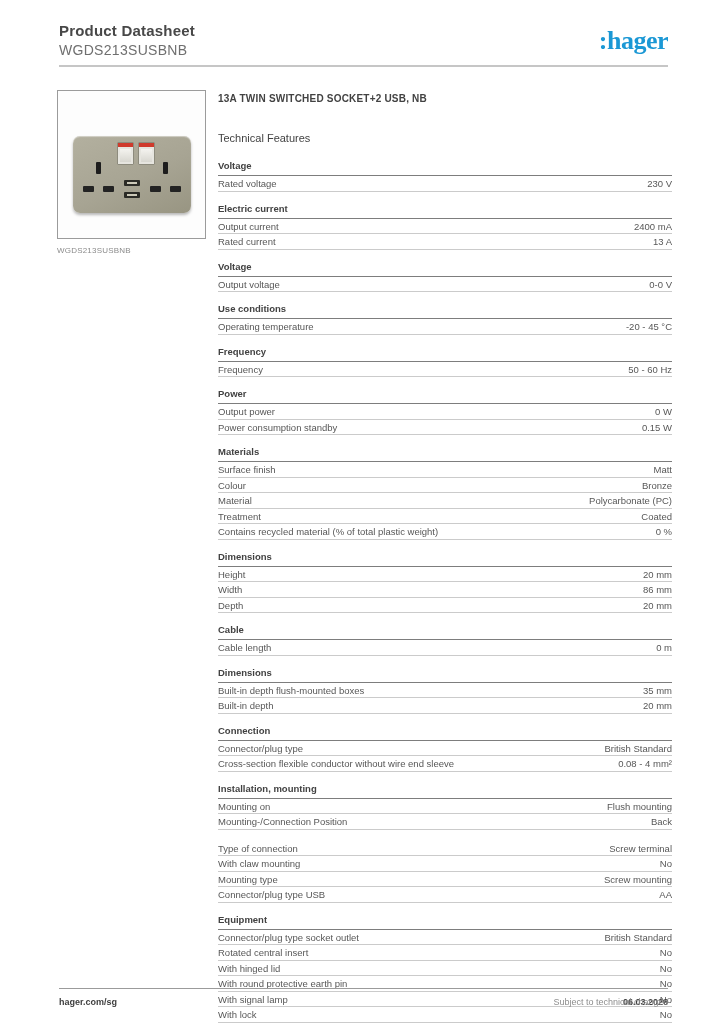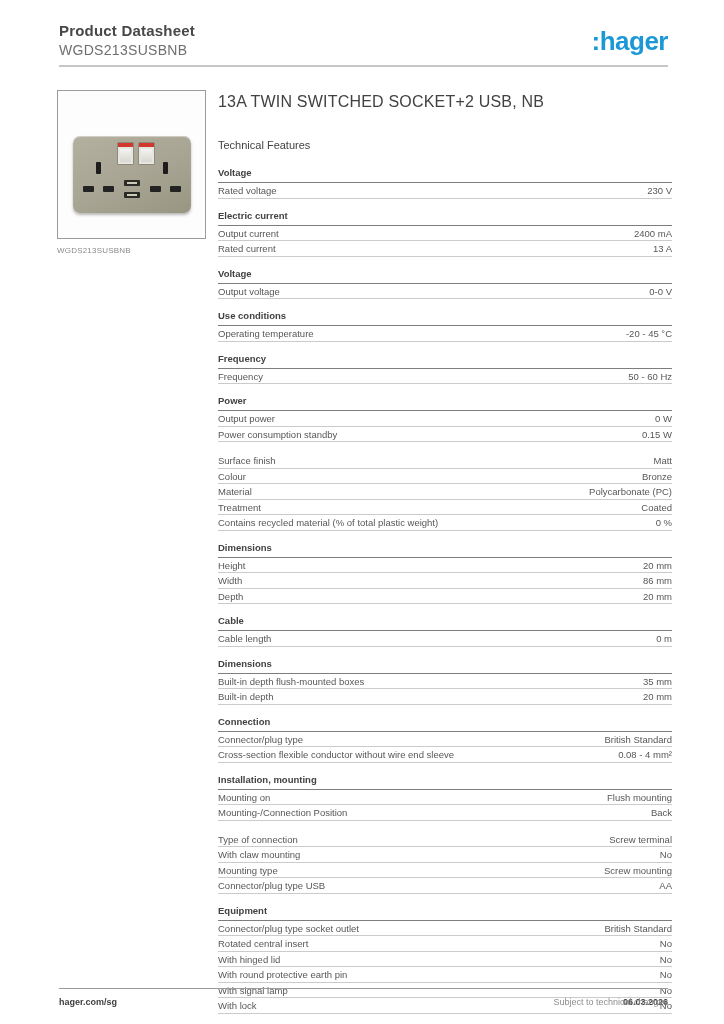--- a/index.html
+++ b/index.html
@@ -9,21 +9,21 @@
     background:#ffffff;
     color:#555;
     position:relative;
     overflow:hidden;
   }
 
   
   .header { position:absolute; left:59px; right:56px; top:22px; }
   .header-title { font-size:15px; font-weight:bold; color:#484848; letter-spacing:.2px; }
   .header-code  { font-size:14px; color:#6f6f6f; margin-top:3px; letter-spacing:.3px; }
-  .logo { position:absolute; right:0; top:4px; font-size:26px; font-weight:bold; color:#1b98d5; letter-spacing:-0.5px; }
+  .logo { position:absolute; right:0; top:4px; font-size:26px; font-weight:bold; color:#1b98d5; letter-spacing:-0.5px;font-family:Liberation Serif, serif; }
   .header-rule { position:absolute; left:59px; right:56px; top:65px; border-top:2px solid #c6c6c6; }
 
   
   .left-col { position:absolute; left:57px; top:90px; width:149px; }
   .image-frame { width:149px; height:149px; border:1px solid #9b9b9b; background:#fdfdfd; position:relative; overflow:hidden; }
   .plate { position:absolute; left:15px; top:45px; width:118px; height:77px; border-radius:7px;
            background:linear-gradient(155deg,#b3b09f 0%,#a7a493 55%,#989582 100%);
            box-shadow:0 2px 3px rgba(0,0,0,.28), inset 0 1px 1px rgba(255,255,255,.45); }
   .switch { position:absolute; top:6px; width:17px; height:23px; background:#e6e5df; border:1px solid #8d8b7d; border-radius:1px; }
   .switch-red { height:4px; background:#cf3a2c; }
@@ -33,21 +33,21 @@
   .es-l { left:23px; } .es-r { right:23px; }
   .pin-slot { position:absolute; top:50px; width:11px; height:6px; background:#232323; border-radius:1px; }
   .ps1 { left:10px; } .ps2 { left:30px; } .ps3 { right:30px; } .ps4 { right:10px; }
   .usb { position:absolute; left:51px; width:16px; height:6px; background:#2b2b26; border-radius:1px; }
   .usb-inner { height:2px; margin:2px 3px 0; background:#ccc9b8; }
   .usb1 { top:44px; } .usb2 { top:56px; }
   .caption { font-size:8px; color:#8b8b8b; margin-top:7px; letter-spacing:.2px; }
 
   
   .right-col { position:absolute; left:218px; top:93px; width:454px; }
-  .product-title { font-size:16px; font-weight:normal; color:#424242; letter-spacing:.2px; }
+  .product-title { font-size:10px; font-weight:bold; color:#424242; letter-spacing:.2px; }
   .tech-features { font-size:11px; font-weight:normal; color:#424242; margin-top:28px; margin-bottom:16px; }
   .section { margin-bottom:11px; }
   .section-title { font-size:9.5px; line-height:11px; font-weight:bold; color:#424242; padding-bottom:4px; border-bottom:1px solid #7d7d7d; }
   .spec-row { display:flex; justify-content:space-between; align-items:baseline;
               font-size:9.5px; line-height:11px; color:#575757;
               padding:2px 0 1.5px; border-bottom:1px solid #cbcbcb; }
   .spec-label { text-align:left; padding-right:10px; }
   .spec-value { text-align:right; white-space:nowrap; }
 
   
@@ -143,20 +143,21 @@
         <div class="spec-row">
           <span class="spec-label">Output power</span>
           <span class="spec-value">0 W</span>
         </div>
         <div class="spec-row">
           <span class="spec-label">Power consumption standby</span>
           <span class="spec-value">0.15 W</span>
         </div>
       </div>
       <div class="section">
+        <div class="section-title">Materials</div>
         <div class="spec-row">
           <span class="spec-label">Surface finish</span>
           <span class="spec-value">Matt</span>
         </div>
         <div class="spec-row">
           <span class="spec-label">Colour</span>
           <span class="spec-value">Bronze</span>
         </div>
         <div class="spec-row">
           <span class="spec-label">Material</span>

